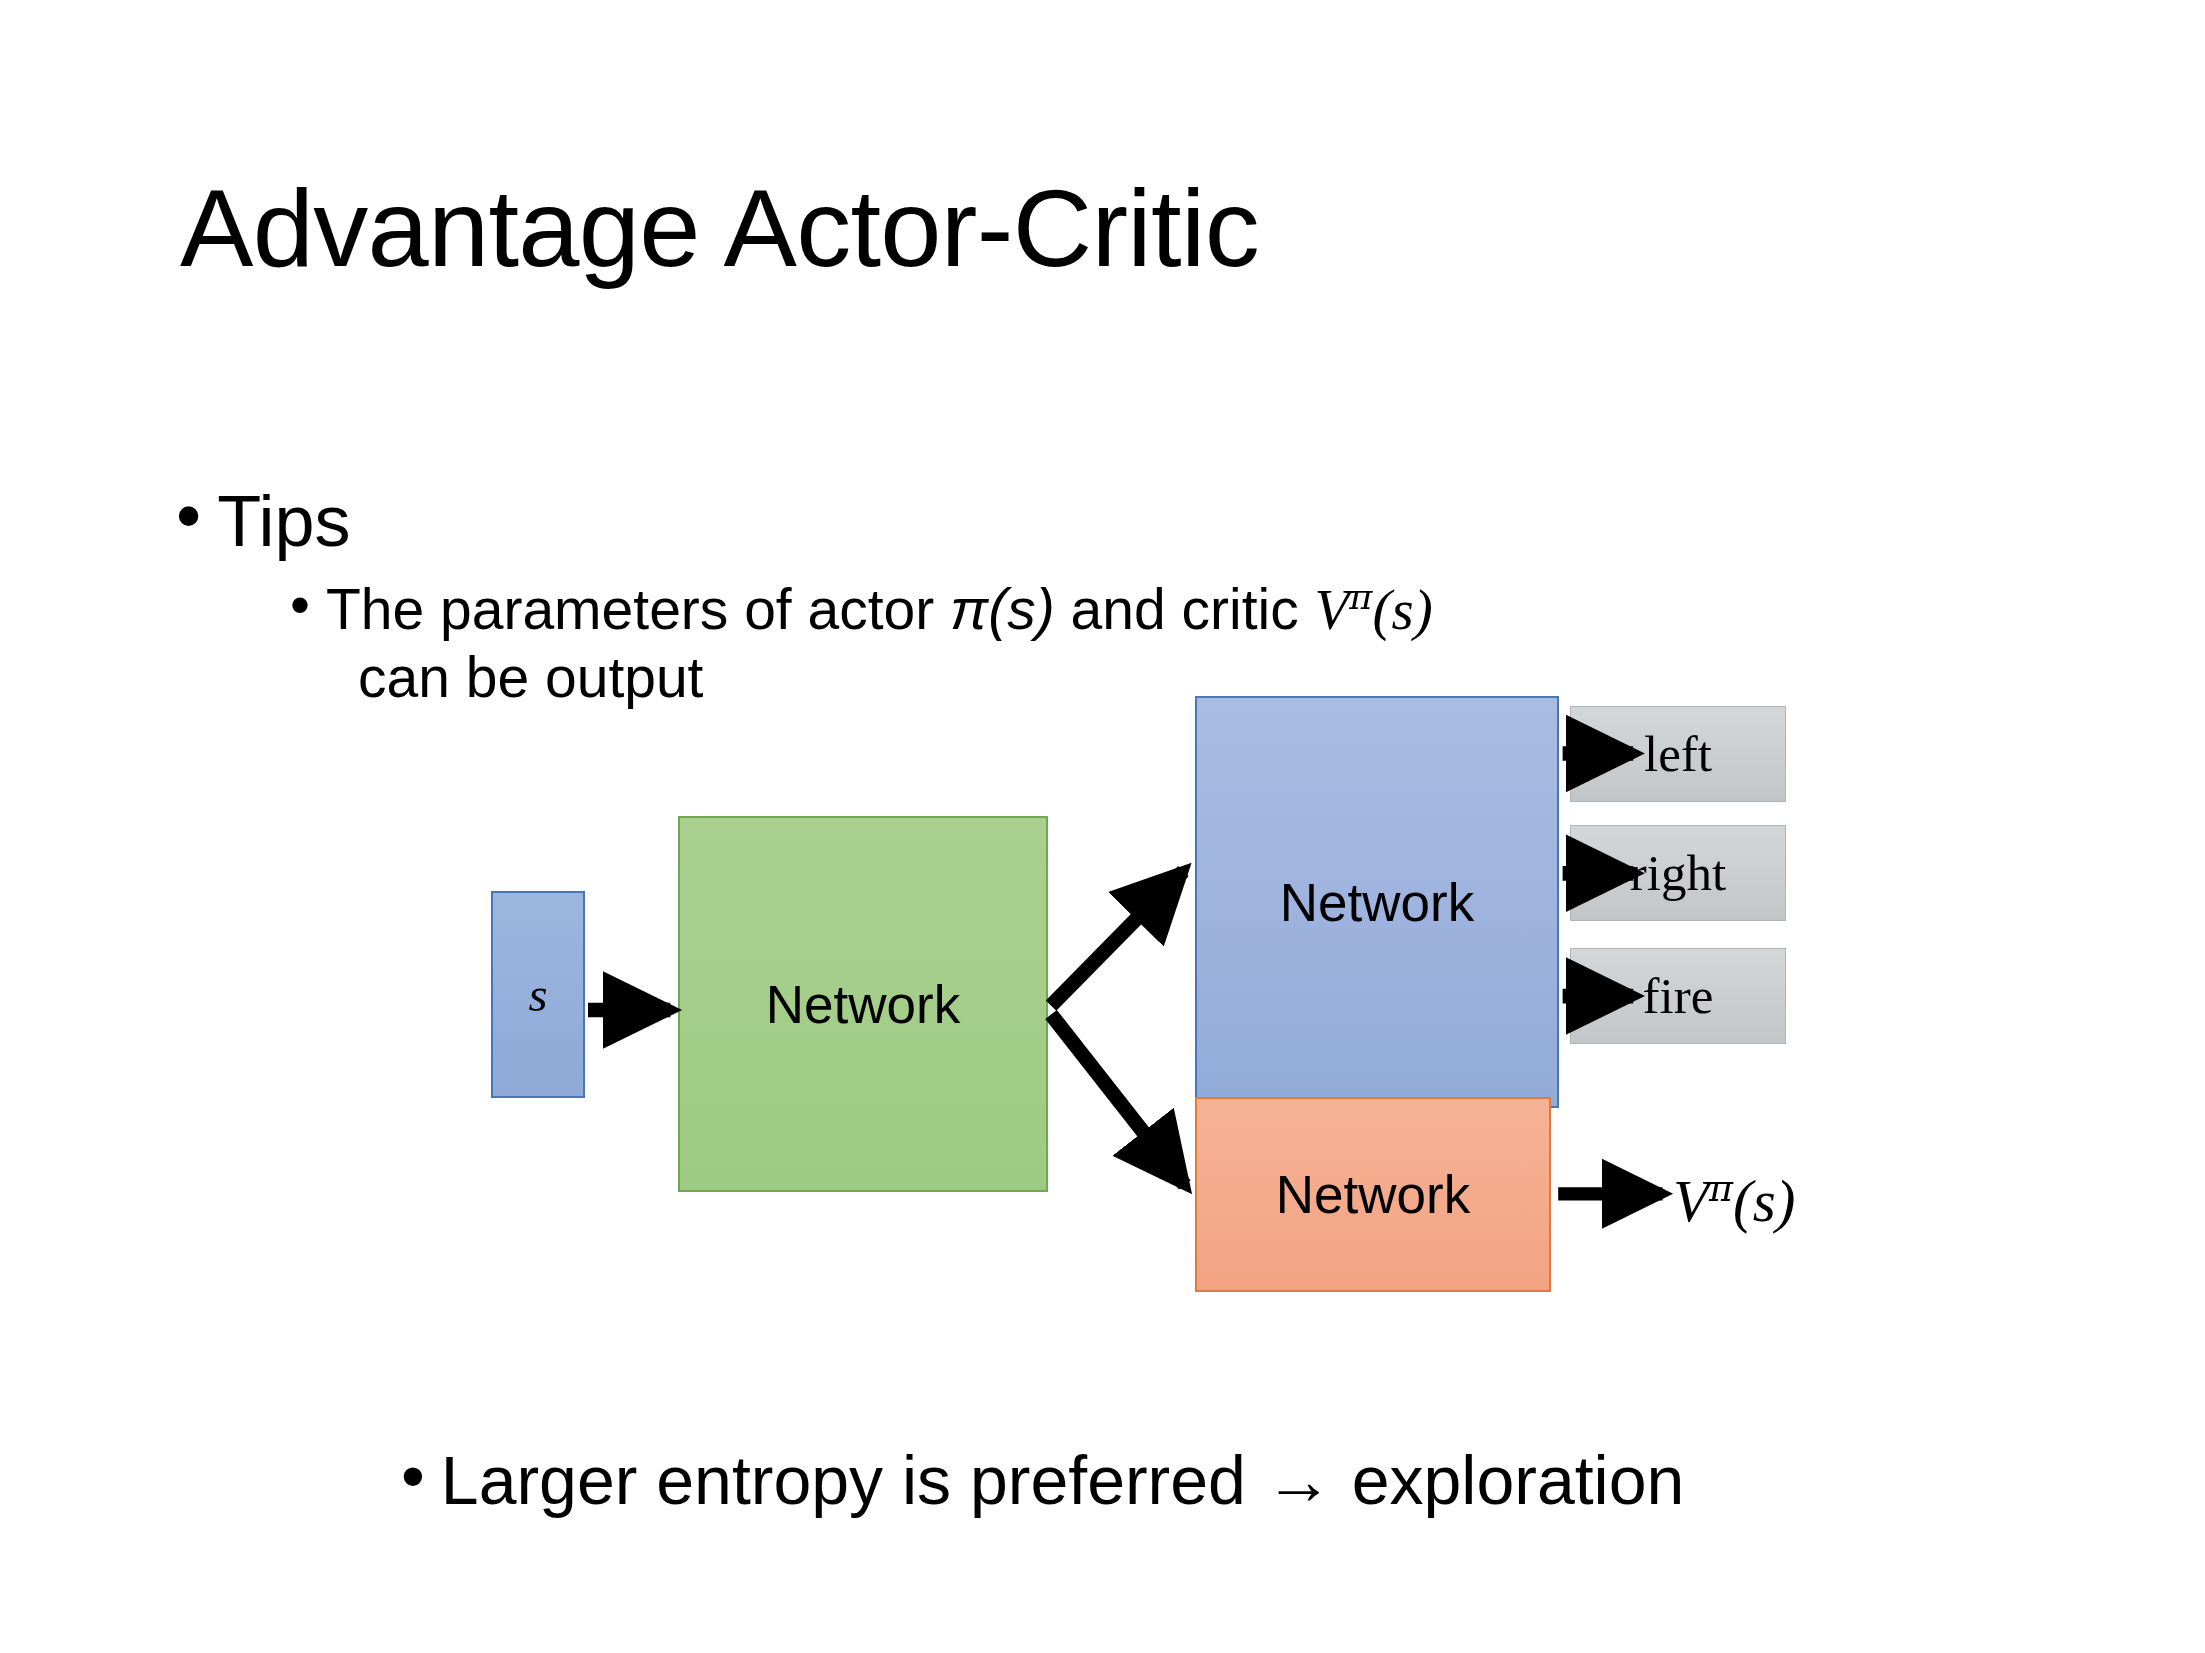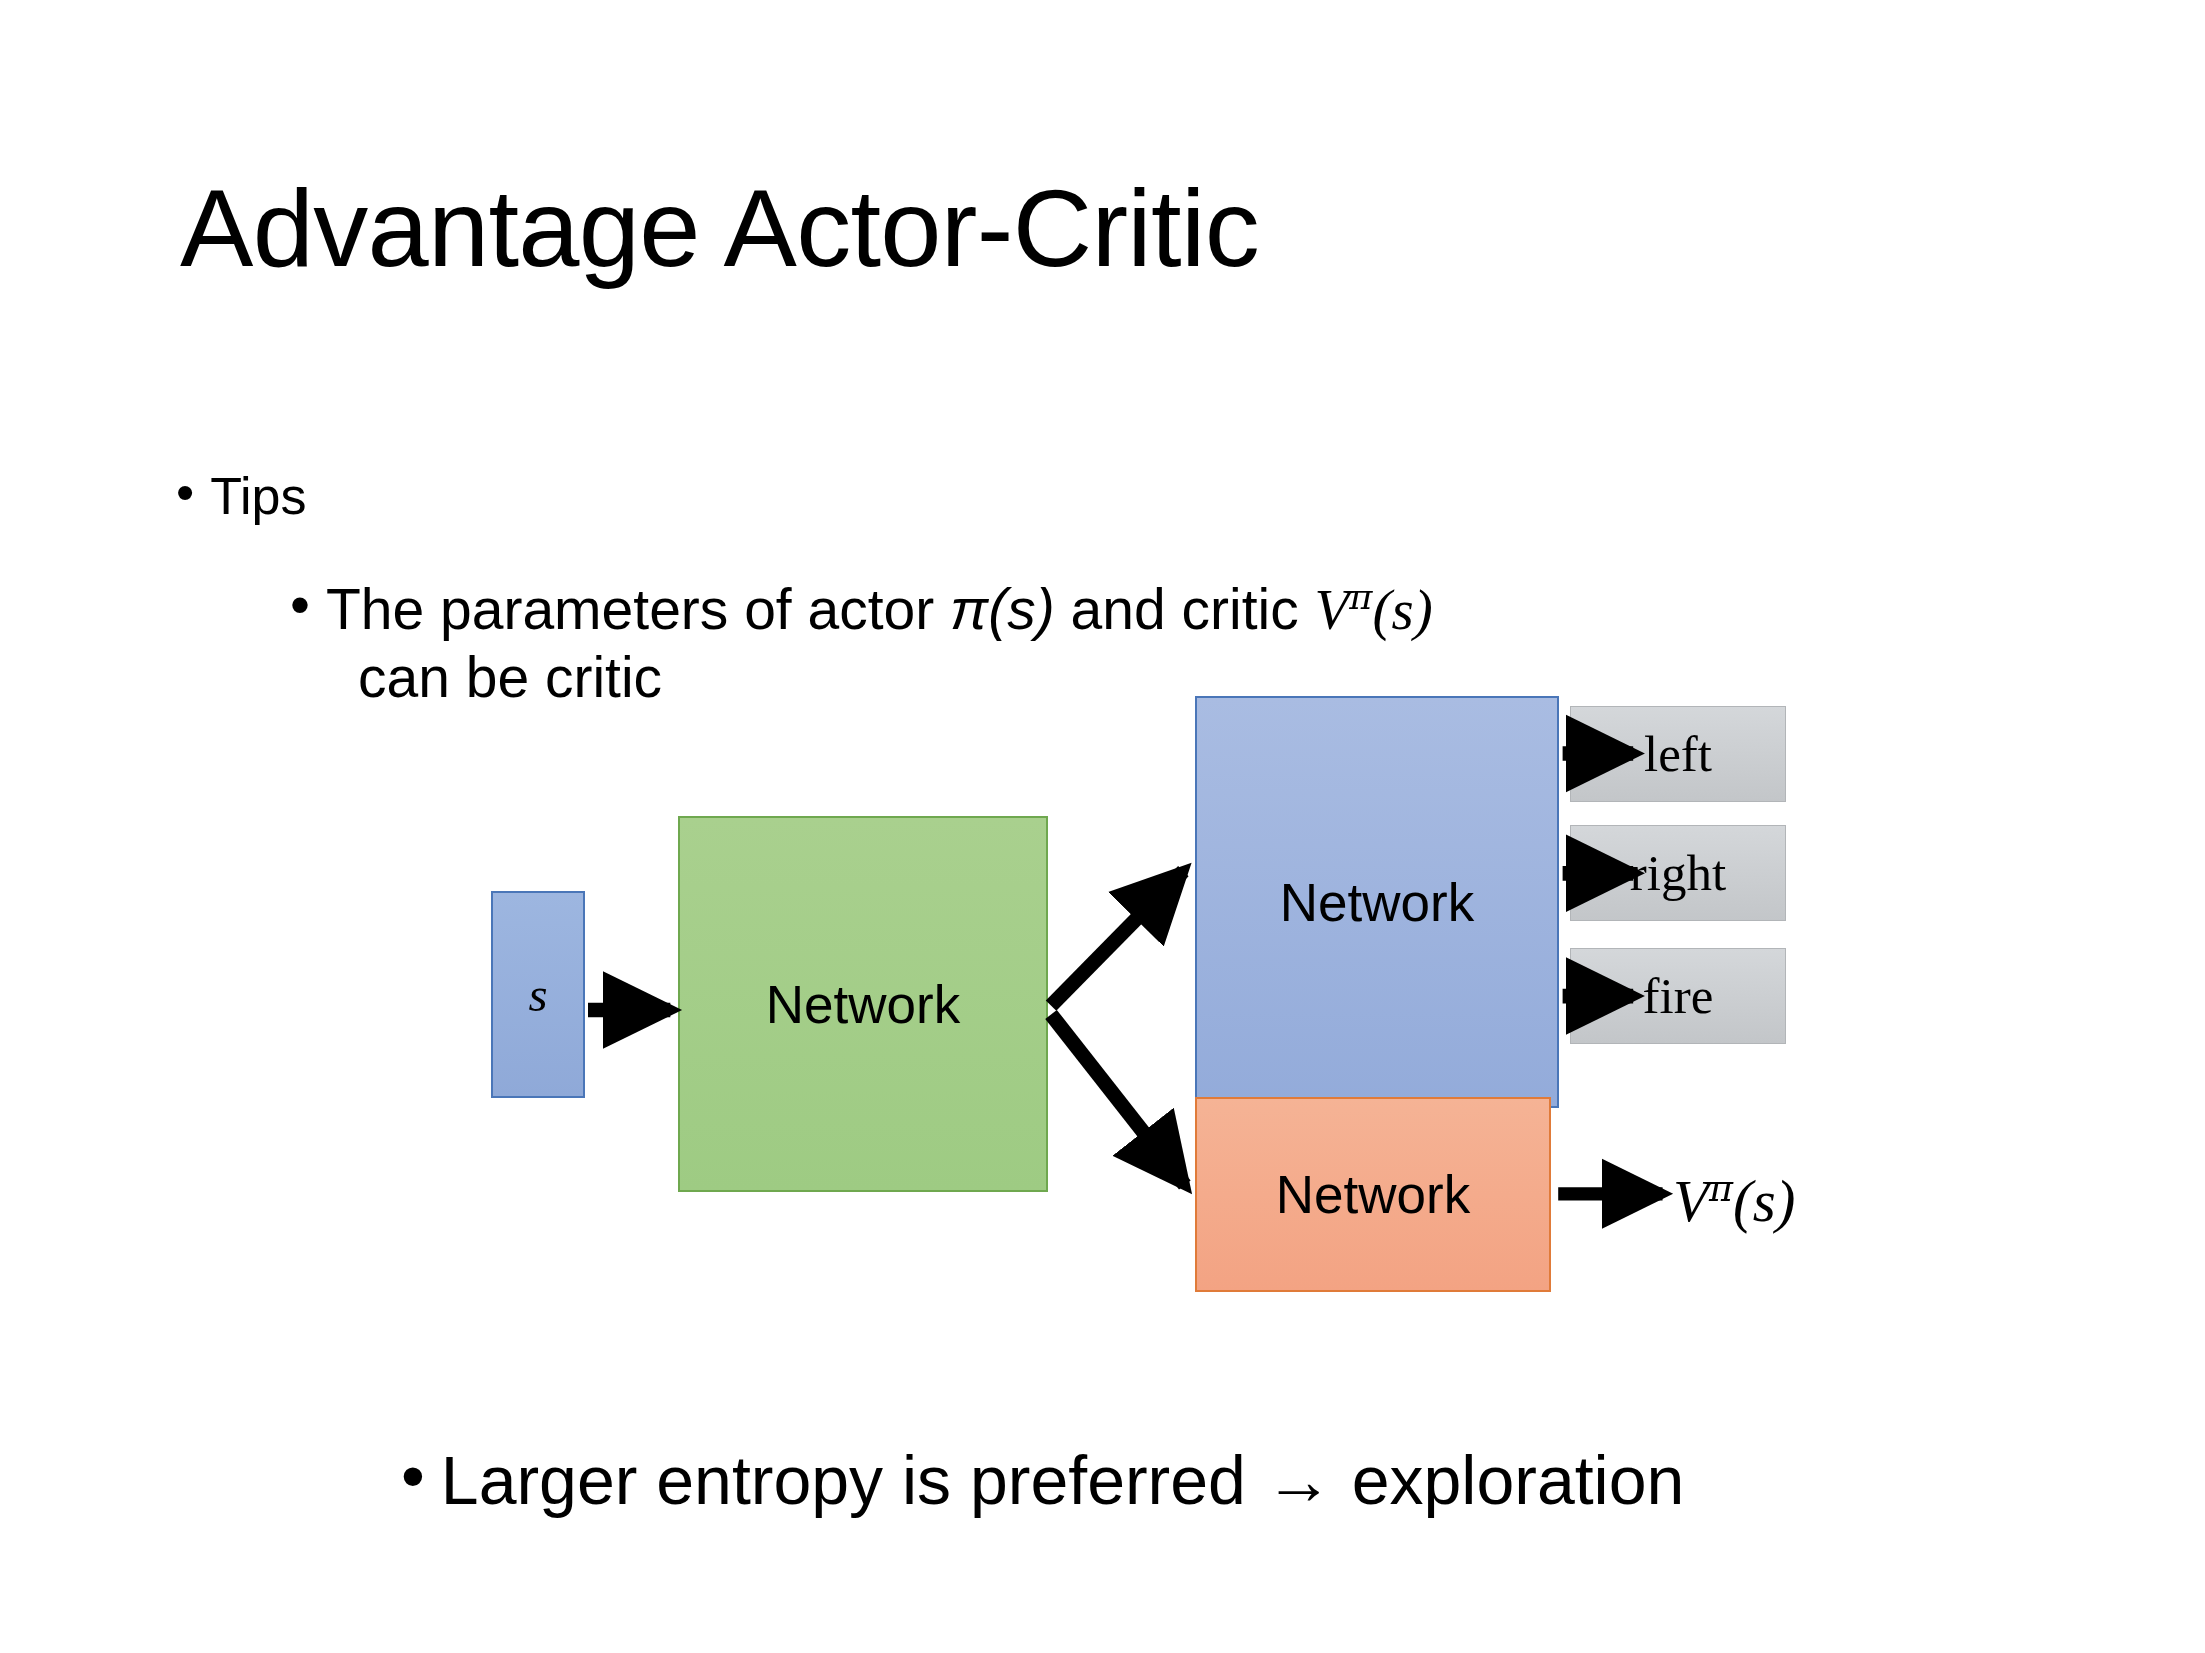--- a/index.html
+++ b/index.html
@@ -46,21 +46,21 @@
   }
   .bullet .dot {
     display: inline-block;
     margin-right: 16px;
     vertical-align: 0.08em;
   }
   .lvl1 { font-size: 54px; }
   .lvl2 { font-size: 57px; }
   .lvl3 { font-size: 53px; }
 
-  #bullet-tips   { left: 176px;  top: 463px;  font-size: 52px; }
+  #bullet-tips   { left: 176px;  top: 475px;  font-size: 72px; }
   #bullet-params { left: 290px;  top: 573px;  font-size: 57px; }
   #bullet-params .cont {
     display: block;
     margin-left: 68px;
     margin-top: 4.4px;
   }
   #bullet-entropy { left: 290px; top: 1316px; font-size: 57px; }
   #bullet-larger  { left: 401px; top: 1437px; font-size: 68px; }
 
   
@@ -154,21 +154,21 @@
 <div id="slide">
 
   <div id="slide-title">Advantage Actor-Critic</div>
 
   <div class="bullet lvl1" id="bullet-tips">
     <span class="dot">•</span><span>Tips</span>
   </div>
 
   <div class="bullet lvl2" id="bullet-params">
     <span class="dot">•</span><span>The parameters of actor </span><span class="mi mupi">π(s)</span><span>  and critic </span><span class="mi">V</span><span class="sup">π</span><span class="mi">(s)</span>
-    <span class="cont">can be critic</span>
+    <span class="cont">can be output</span>
   </div>
 
 
   <div class="bullet lvl3" id="bullet-larger">
     <span class="dot">•</span><span>Larger entropy is preferred → exploration</span>
   </div>
 
   <div class="box" id="box-state">
     <span class="mi">s</span>
   </div>

